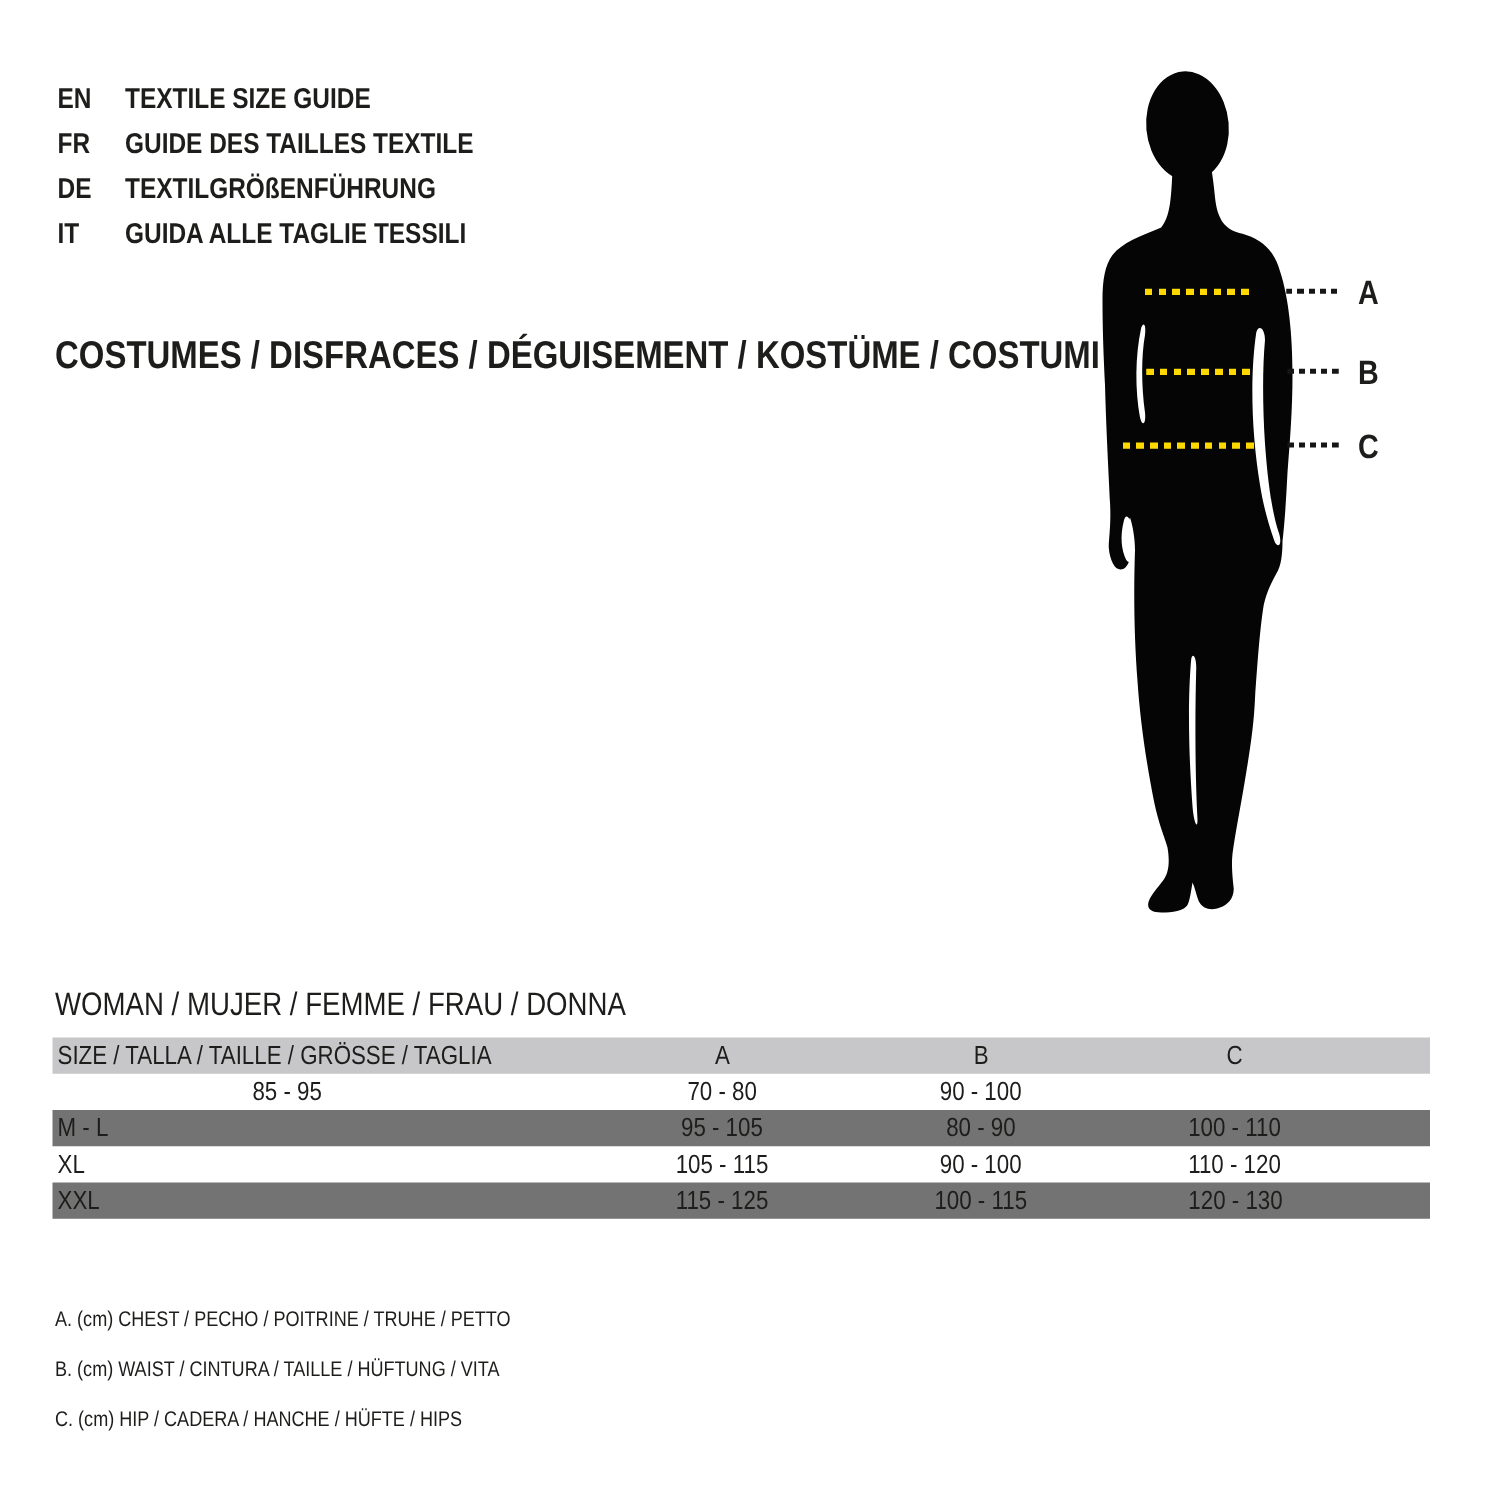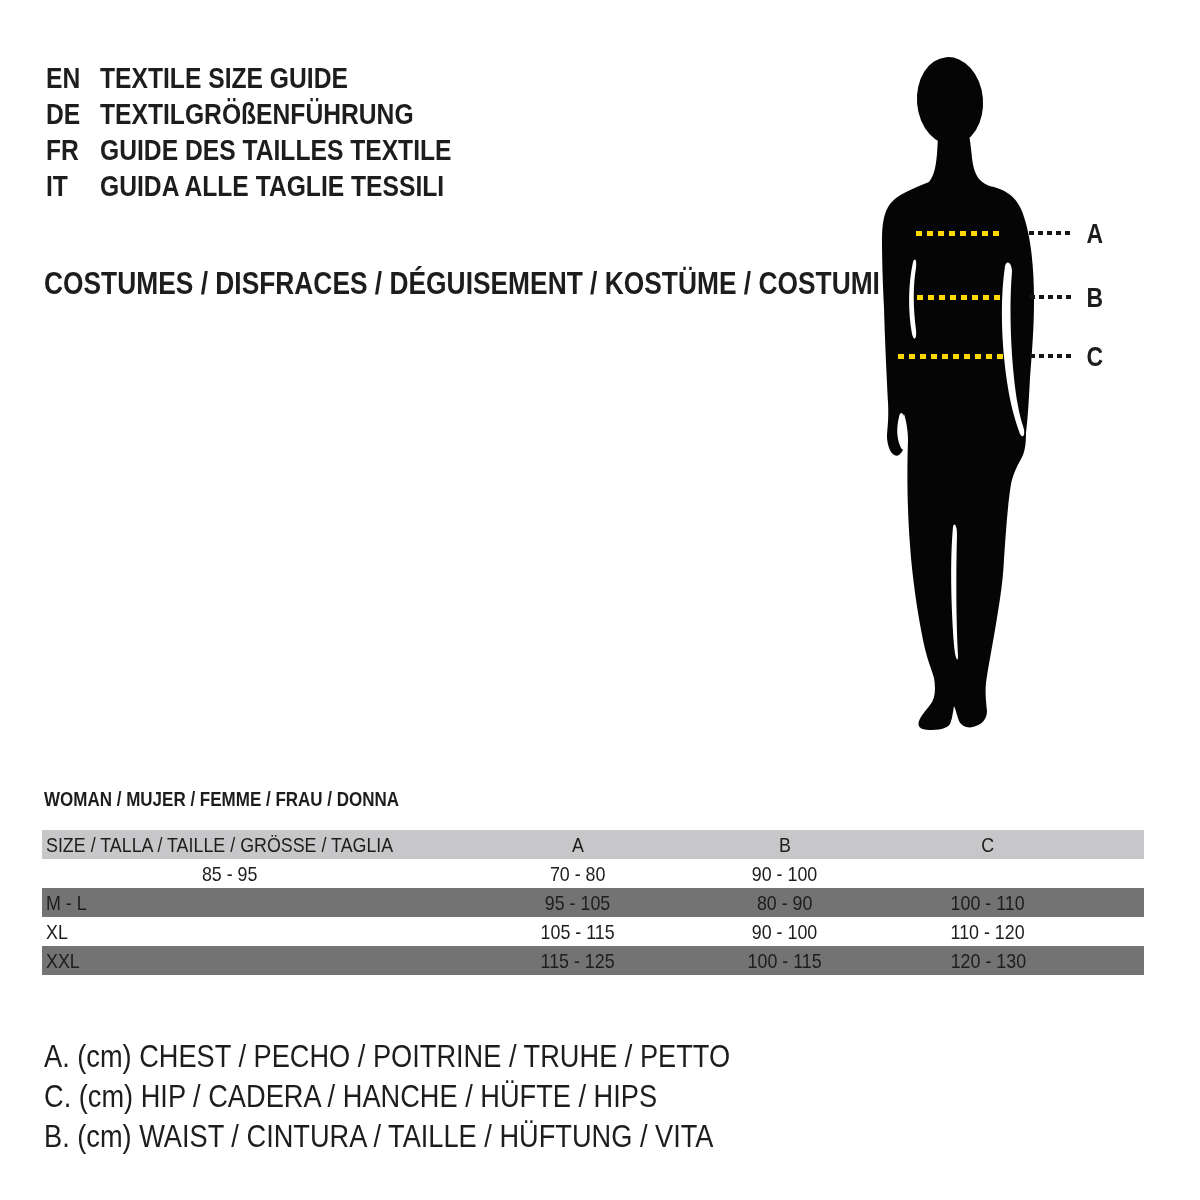--- a/index.html
+++ b/index.html
@@ -10,64 +10,64 @@
     font-family:"Liberation Sans",sans-serif;
     color:#1d1d1b;
     overflow:hidden;
   }
   
   .cx{display:inline-block;transform:scaleX(.85);transform-origin:0 50%;white-space:nowrap;}
   .cxc{display:inline-block;transform:scaleX(.85);transform-origin:50% 50%;white-space:nowrap;}
 
   
   .lang-block{position:absolute;left:46px;top:60px;}
-  .lang-row{display:flex;height:36px;align-items:center;font-size:29px;font-weight:700;}
+  .lang-row{display:flex;height:36px;align-items:center;font-size:23px;font-weight:700;}
   .lang-code{width:54px;}
   
   .cat-title{position:absolute;left:44px;top:266px;font-size:31px;font-weight:700;text-align:center;}
 
   
   .figure{position:absolute;left:850px;top:40px;width:200px;height:700px;}
   .dash-yellow{position:absolute;height:5px;background:repeating-linear-gradient(90deg,#ffd800 0 6px,transparent 6px 11px);}
   .dash-black{position:absolute;height:4px;background:repeating-linear-gradient(90deg,#161616 0 5px,transparent 5px 9px);}
   .marker-letter{position:absolute;left:1078px;width:34px;text-align:center;font-size:27px;font-weight:700;}
 
   
-  .section-title{position:absolute;left:44px;top:788px;font-size:20px;font-weight:700;}
+  .section-title{position:absolute;left:44px;top:788px;font-size:26px;font-weight:400;}
 
   
   .size-table{position:absolute;left:42px;top:830px;width:1102px;font-size:21px;}
   .t-row{display:grid;grid-template-columns:376px 320px 94px 312px;height:29px;line-height:29px;text-decoration:underline;}
   .t-row.head{background:#c7c7c9;}
   .t-row.alt{background:#737373;}
   .t-cell{overflow:visible;}
   .t-cell.lbl{text-align:left;padding-left:4px;}
   .t-cell.val{text-align:center;}
 
   
   .legend{position:absolute;left:44px;top:1036px;}
-  .legend-row{height:40px;display:flex;align-items:center;font-size:32px;font-weight:400;}
+  .legend-row{height:40px;display:flex;align-items:center;font-size:17px;font-weight:400;}
 </style>
 </head>
 <body>
 
 <div class="canvas">
 
   <div class="lang-block">
     <div class="lang-row">
       <span class="lang-code"><span class="cx">EN</span></span>
       <span class="cx">TEXTILE SIZE GUIDE</span>
     </div>
     <div class="lang-row">
+      <span class="lang-code"><span class="cx">FR</span></span>
+      <span class="cx">GUIDE DES TAILLES TEXTILE</span>
+    </div>
+    <div class="lang-row">
       <span class="lang-code"><span class="cx">DE</span></span>
       <span class="cx">TEXTILGRÖßENFÜHRUNG</span>
-    </div>
-    <div class="lang-row">
-      <span class="lang-code"><span class="cx">FR</span></span>
-      <span class="cx">GUIDE DES TAILLES TEXTILE</span>
     </div>
     <div class="lang-row">
       <span class="lang-code"><span class="cx">IT</span></span>
       <span class="cx">GUIDA ALLE TAGLIE TESSILI</span>
     </div>
   </div>
 
   <div class="cat-title">
     <span class="cx">COSTUMES / DISFRACES / DÉGUISEMENT / KOSTÜME / COSTUMI</span>
   </div>
@@ -169,20 +169,20 @@
       <div class="t-cell val"><span class="cxc">100 - 115</span></div>
       <div class="t-cell val"><span class="cxc">120 - 130</span></div>
     </div>
   </div>
 
   <div class="legend">
     <div class="legend-row">
         <span class="cx">A. (cm) CHEST / PECHO / POITRINE / TRUHE / PETTO</span>
       </div>
     <div class="legend-row">
-        <span class="cx">C. (cm) HIP / CADERA / HANCHE / HÜFTE / HIPS</span>
+        <span class="cx">B. (cm) WAIST / CINTURA / TAILLE / HÜFTUNG / VITA</span>
       </div>
     <div class="legend-row">
-        <span class="cx">B. (cm) WAIST / CINTURA / TAILLE / HÜFTUNG / VITA</span>
+        <span class="cx">C. (cm) HIP / CADERA / HANCHE / HÜFTE / HIPS</span>
       </div>
   </div>
 
 </div>
 
 </body></html>

